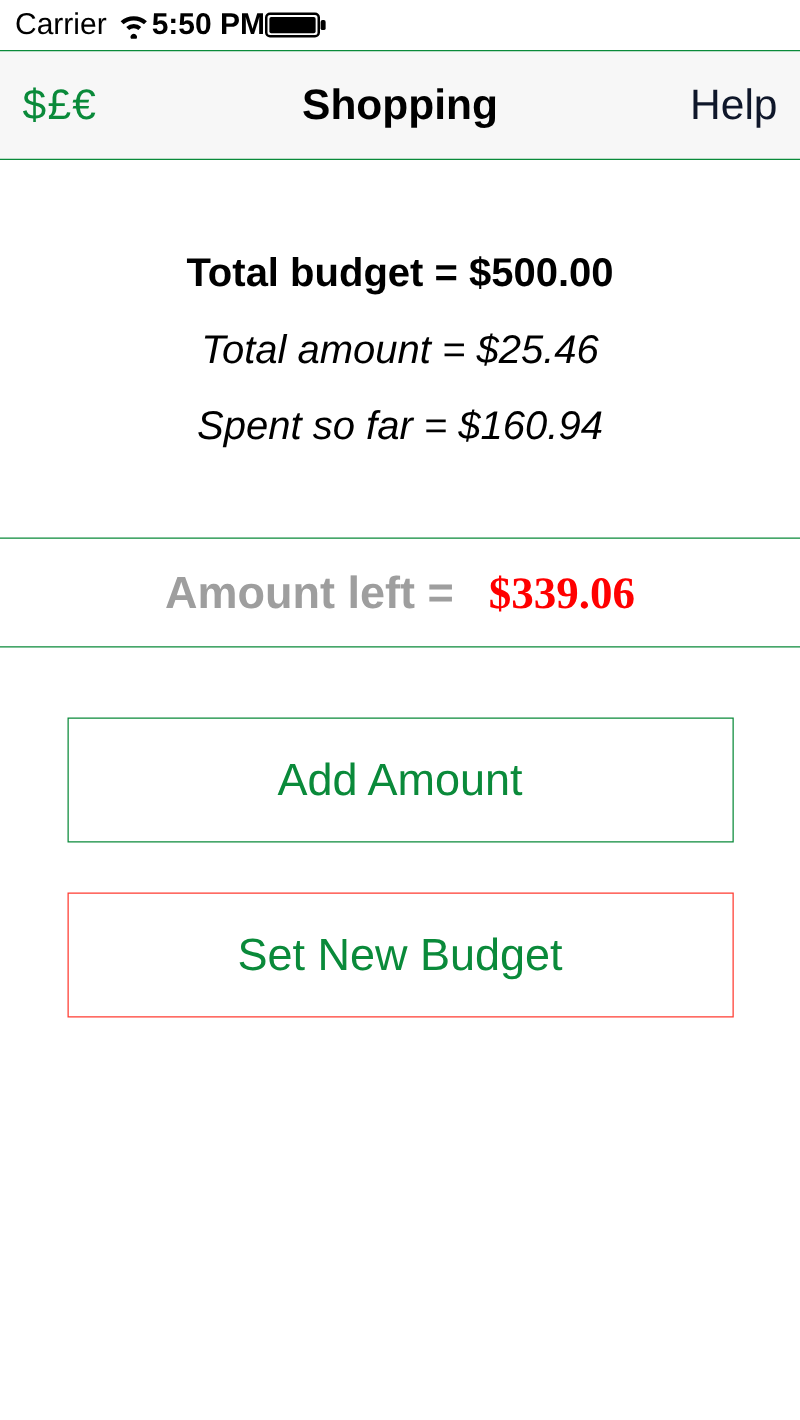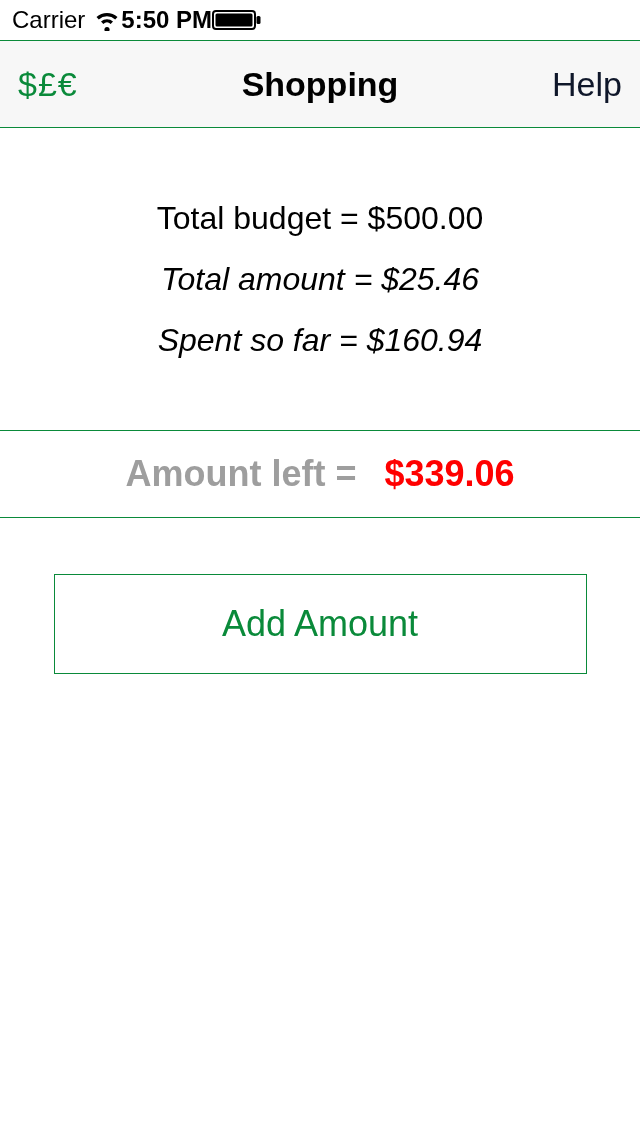--- a/index.html
+++ b/index.html
@@ -10,25 +10,25 @@
     .wifi-icon svg { display:block; }
     .battery-icon svg { display:block; }
     .nav-bar { height:88px; background:#f7f7f7; border-top:1px solid #0a8a3a; border-bottom:1px solid #0a8a3a; display:flex; align-items:center; justify-content:space-between; padding:0 18px; }
     .nav-left { color:#0a8a3a; font-size:34px; font-weight:400; letter-spacing:1px; }
     .nav-title { font-size:34px; font-weight:700; color:#000; position:absolute; left:0; right:0; text-align:center; pointer-events:none; }
     .nav-bar { position:relative; }
     .nav-right { color:#0f172a; font-size:34px; font-weight:400; }
     .content { padding-top:60px; }
     .summary { text-align:center; }
     .line { font-size:32px; line-height:1.9; }
-    .line.bold { font-weight:400; }
+    .line.bold { font-weight:700; }
     .line.italic { font-style:italic; font-weight:400; }
     .divider-section { margin-top:60px; border-top:1px solid #0a8a3a; border-bottom:1px solid #0a8a3a; padding:22px 0; display:flex; justify-content:center; gap:28px; align-items:baseline; }
     .amount-left-label { font-size:36px; font-weight:700; color:#9e9e9e; }
-    .amount-left-value { font-size:36px; font-weight:700; color:#ff0000; }
+    .amount-left-value { font-size:36px; font-weight:700; color:#ff0000;font-family:Liberation Serif, serif; }
     .buttons { margin-top:56px; display:flex; flex-direction:column; align-items:center; gap:40px; }
     .btn { width:533px; height:100px; display:flex; align-items:center; justify-content:center; font-size:36px; color:#0a8a3a; font-weight:400; background:#fff; }
     .btn.green { border:1px solid #0a8a3a; }
     .btn.red { border:1px solid #ff3b30; }
   </style>
 </head>
 <body>
 
 <div class="status-bar">
   <div class="status-left">
@@ -70,14 +70,15 @@
     </div>
   </div>
 
   <div class="divider-section">
     <span class="amount-left-label">Amount left =  </span>
     <span class="amount-left-value">$339.06</span>
   </div>
 
   <div class="buttons">
     <div class="btn green">Add Amount</div>
+    <div class="btn red">Set New Budget</div>
   </div>
 </div>
 
 </body></html>

